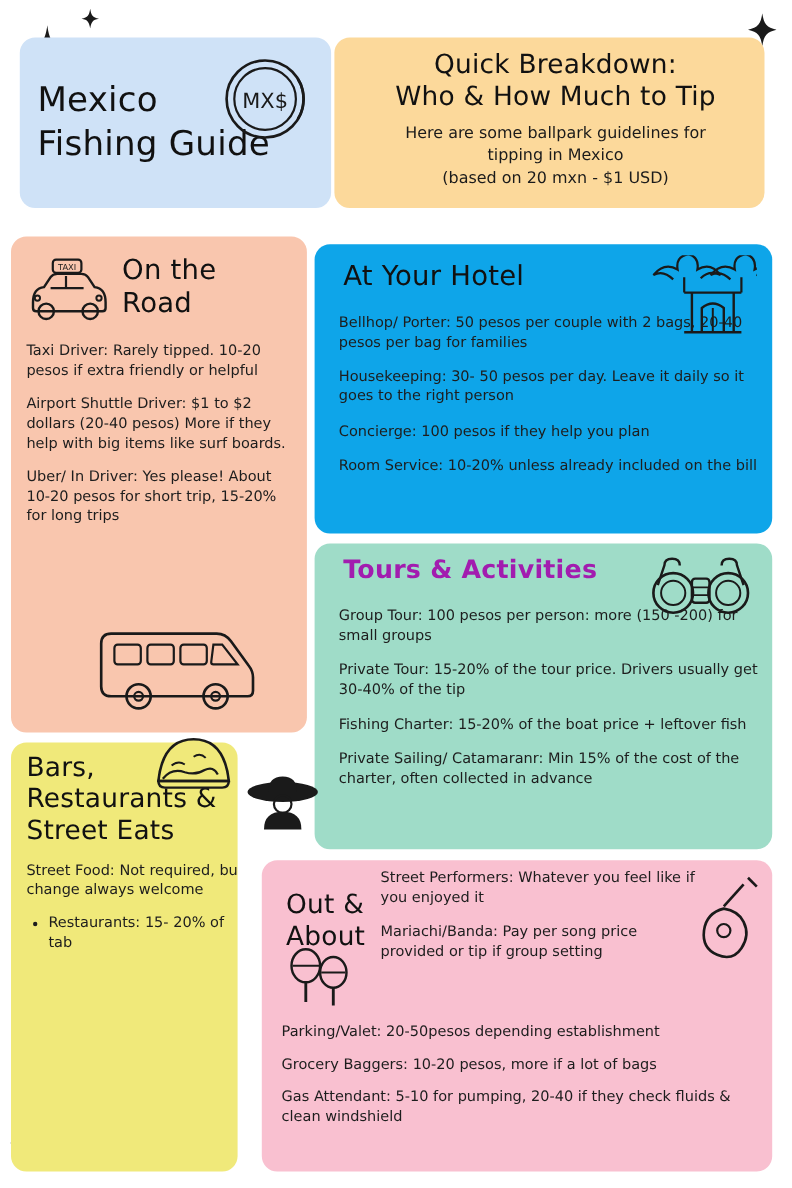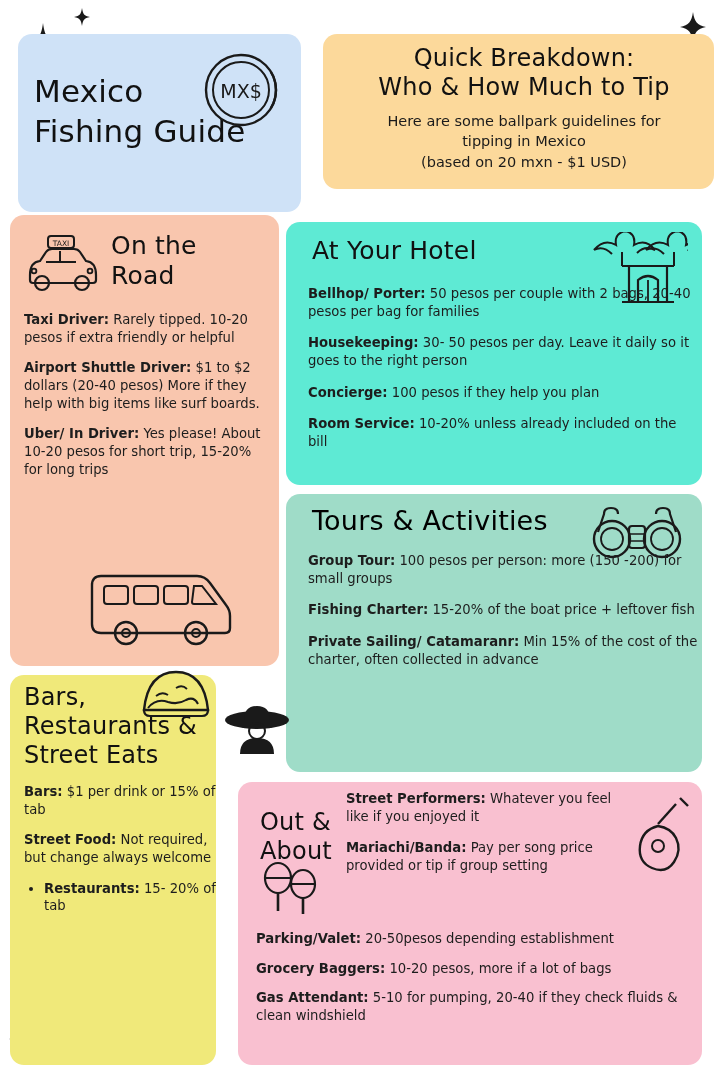--- a/index.html
+++ b/index.html
@@ -22,42 +22,42 @@
     font-family: "DejaVu Sans", sans-serif;
     font-weight: 400;
     color: #1a1a1a;
     letter-spacing: .2px;
   }
   .body-t {
     color: #1d1d1d;
     font-size: 13.2px;
     line-height: 1.34;
   }
-  .body-t b { font-weight: bold; }
+  .body-t b { font-weight: normal; }
 
   
   .sparkle { position: absolute; color: #1a1a1a; line-height: 1; }
 
   
   #title-card {
-    left: 18px; top: 34px; width: 283px; height: 178px;
+    left: 18px; top: 34px; width: 283px; height: 155px;
     background: #cfe2f7;
   }
   #title-card .tc-text {
     position: absolute; left: 16px; top: 38px;
     font-size: 31px; line-height: 1.28; color: #111;
   }
   #coin {
     position: absolute; right: 16px; top: 14px;
     width: 84px; height: 84px;
   }
 
   
   #breakdown {
-    left: 323px; top: 34px; width: 391px; height: 155px;
+    left: 304px; top: 34px; width: 391px; height: 155px;
     background: #fcd99b;
     padding: 10px 14px 0 25px;
     text-align: center;
   }
   #breakdown .bd-title { font-size: 24px; line-height: 1.2; color: #111; }
   #breakdown .bd-sub { margin-top: 9px; font-size: 14.5px; line-height: 1.42; color: #1b1b1b; }
 
   
   #road {
     left: 10px; top: 215px; width: 269px; height: 451px;
@@ -67,32 +67,32 @@
   #road .rd-title {
     position: absolute; right: 18px; top: 16px; width: 150px;
     font-size: 25px; line-height: 1.18; text-align: left; color: #111;
   }
   #road .rd-body { position: absolute; left: 14px; top: 96px; width: 243px; }
   #road .rd-body p { margin: 0 0 13px 0; }
 
   
   #hotel {
     left: 286px; top: 222px; width: 416px; height: 263px;
-    background: #5eead4;
+    background: #0ea5e9;
   }
   #hotel .ht-title { position: absolute; left: 26px; top: 14px; font-size: 25px; color: #111; }
   #hotel .ht-body { position: absolute; left: 22px; top: 63px; width: 388px; }
   #hotel .ht-body p { margin: 0 0 14px 0; }
 
   
   #tours {
     left: 286px; top: 494px; width: 416px; height: 278px;
     background: #9fdcc8;
   }
-  #tours .tr-title { position: absolute; left: 26px; top: 11px; font-size: 27px; color: #000000; }
+  #tours .tr-title { position: absolute; left: 26px; top: 11px; font-size: 23px; color: #a21caf; font-weight: bold; }
   #tours .tr-body { position: absolute; left: 22px; top: 58px; width: 390px; }
   #tours .tr-body p { margin: 0 0 14px 0; }
 
   
   #bars {
     left: 10px; top: 675px; width: 206px; height: 390px;
     background: #f0e97a;
   }
   #bars .br-title { position: absolute; left: 14px; top: 8px; width: 205px; font-size: 24px; line-height: 1.2; color: #111; }
   #bars .br-body { position: absolute; left: 14px; top: 108px; width: 202px; }
@@ -246,33 +246,33 @@
         <circle cx="24" cy="35" r="18" fill="none" stroke="#1a1a1a" stroke-width="2.4"></circle>
         <circle cx="74" cy="35" r="18" fill="none" stroke="#1a1a1a" stroke-width="2.4"></circle>
         <circle cx="24" cy="35" r="11" fill="none" stroke="#1a1a1a" stroke-width="1.8"></circle>
         <circle cx="74" cy="35" r="11" fill="none" stroke="#1a1a1a" stroke-width="1.8"></circle>
         <rect x="41" y="22" width="16" height="22" rx="3" fill="none" stroke="#1a1a1a" stroke-width="2.2"></rect>
         <path d="M41 30 h16 M41 37 h16" stroke="#1a1a1a" stroke-width="1.6"></path>
       </svg>
     </div>
     <div class="tr-body body-t">
       <p><b>Group Tour:</b><span> 100 pesos  per person: more (150 -200) for small groups</span></p>
+      <p><b>Private  Tour:</b><span> 15-20% of the tour price. Drivers usually get 30-40% of the tip</span></p>
       <p><b>Fishing Charter:</b><span> 15-20% of the boat price + leftover fish</span></p>
       <p><b>Private Sailing/ Catamaranr:</b><span> Min 15% of  the cost of the charter, often collected in advance</span></p>
     </div>
   </div>
 
   <div class="card" id="bars">
     <div class="br-title title-h">
       <div>Bars,</div>
       <div>Restaurants &amp;</div>
       <div>Street Eats</div>
     </div>
     <div class="br-body body-t">
-      <p><b>Bars:</b><span> $1 per drink or 15% of tab</span></p>
       <p><b>Street Food:</b><span>  Not required, but change always welcome</span></p>
       <ul>
         <li><b>Restaurants:</b><span> 15- 20% of tab</span></li>
       </ul>
     </div>
   </div>
 
   <div style="position:absolute; left:140px; top:666px;">
     <svg width="72" height="54" viewBox="0 0 72 54">
       <path d="M4 44 q4 -38 32 -38 q28 0 32 38 z" fill="#f0e97a" stroke="#1a1a1a" stroke-width="2.4"></path>

